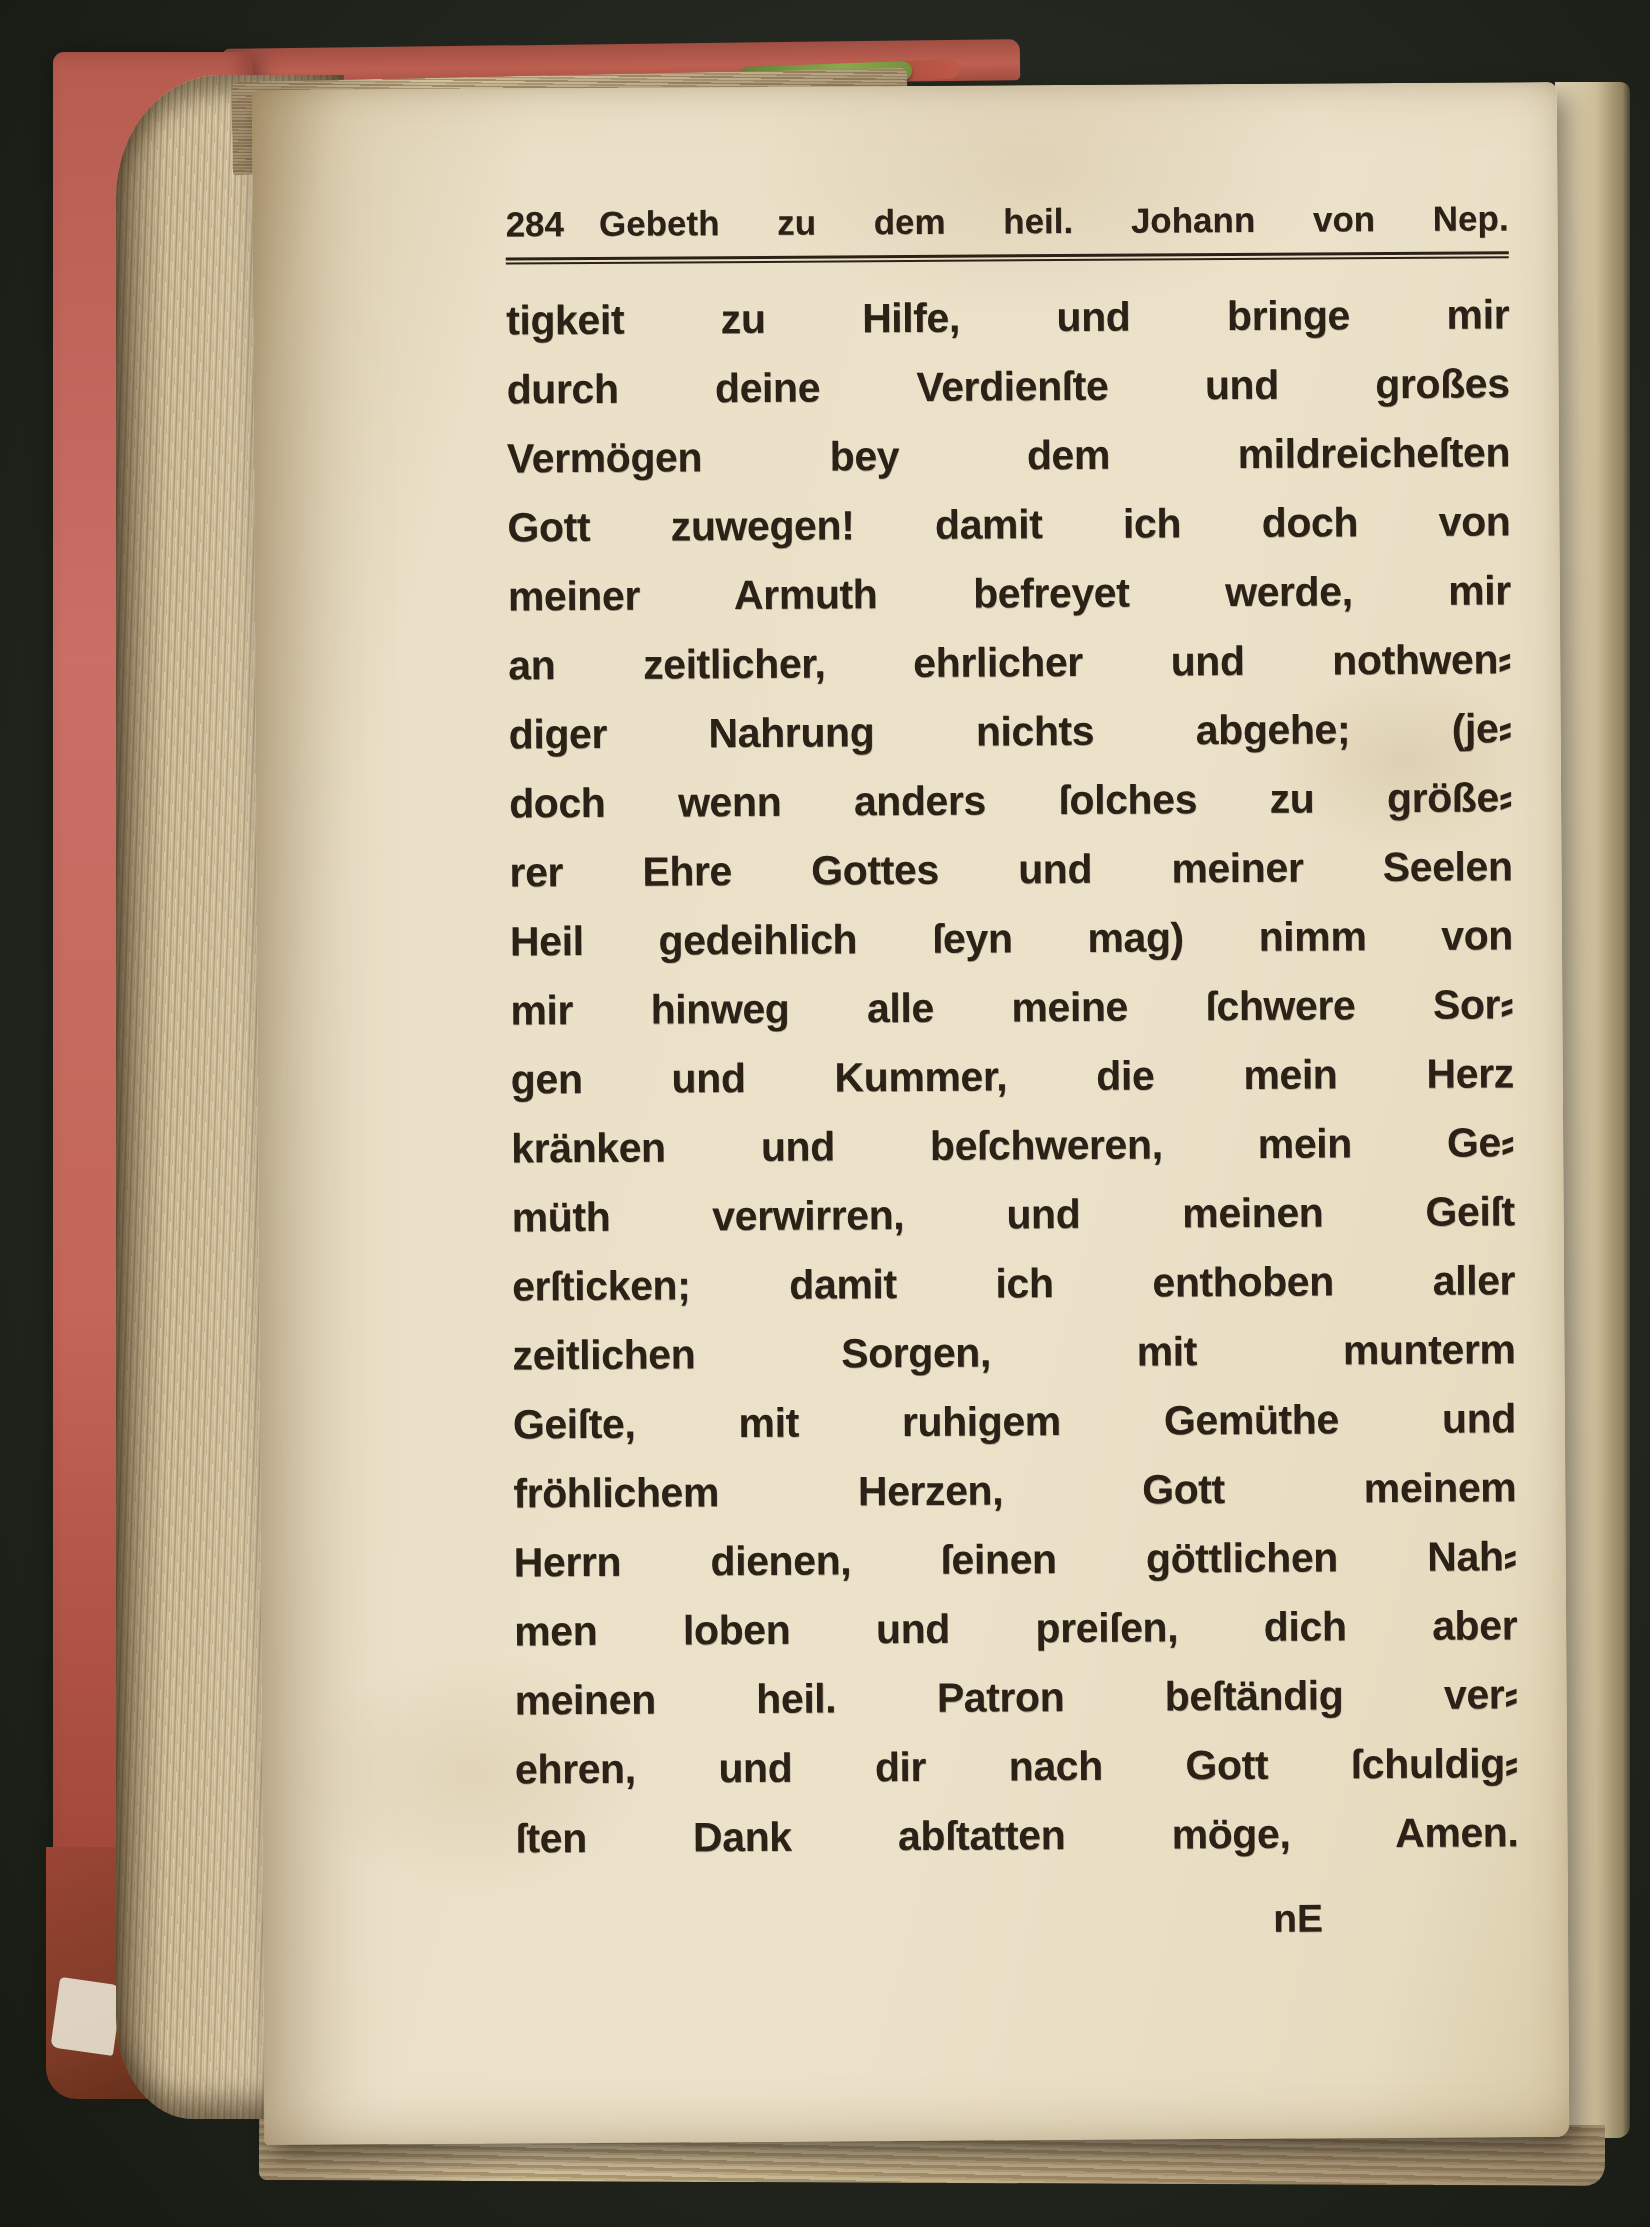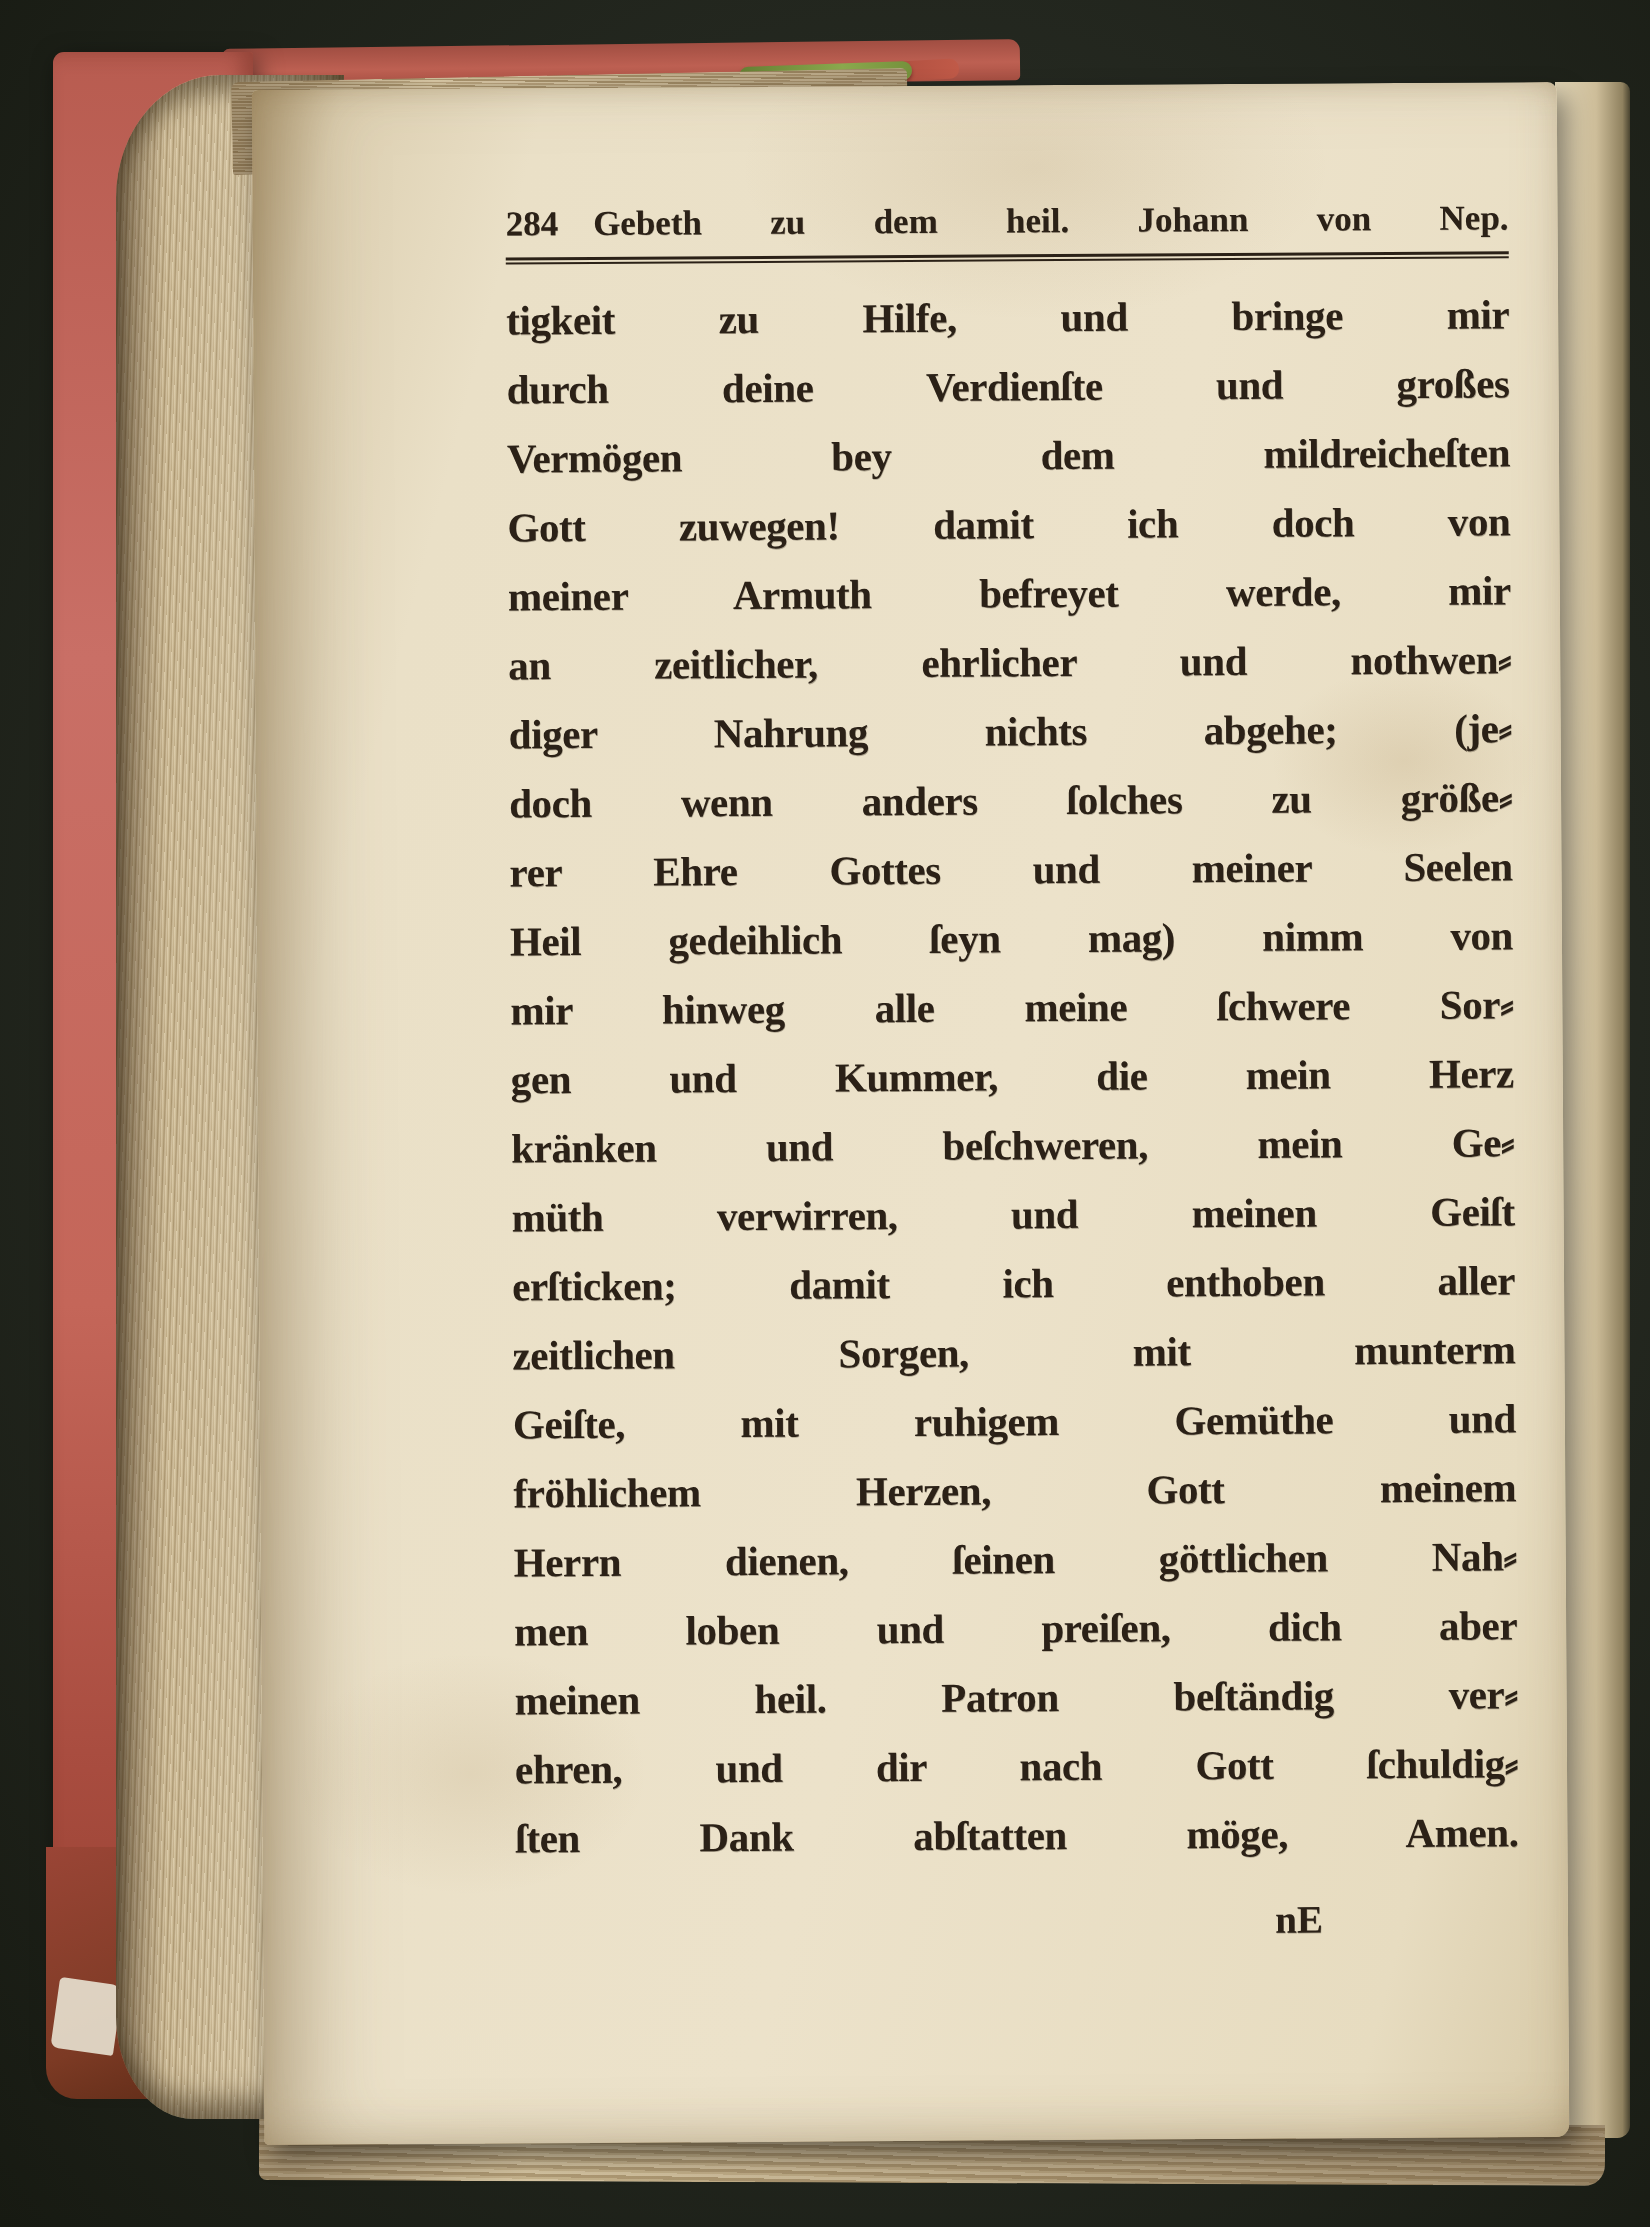--- a/index.html
+++ b/index.html
@@ -2,21 +2,21 @@
 <html style="font-size:12.6px"><head>
 <meta charset="utf-8">
 <style>
   html, body { margin: 0; padding: 0; background: #15170f; }
   .scene {
     position: relative;
     width: 1651px;
     height: 2227px;
     overflow: hidden;
     background: radial-gradient(ellipse at 55% 45%, #2e322a 0%, #252921 50%, #171a12 100%);
-    font-family: Liberation Serif, serif;
+    font-family: Liberation Sans, sans-serif;
   }
 
   
   .cover-top {
     position: absolute; left: 222px; top: 44px; width: 798px; height: 41px;
     background: linear-gradient(180deg, #a14e42, #bd6052 55%, #a85043);
     border-radius: 7.9px 11px 4.7px 4.7px;
     transform: rotate(-0.7deg);
   }
   .headband-red {

